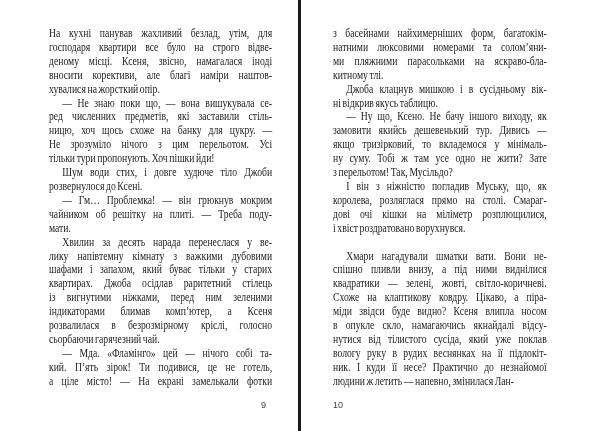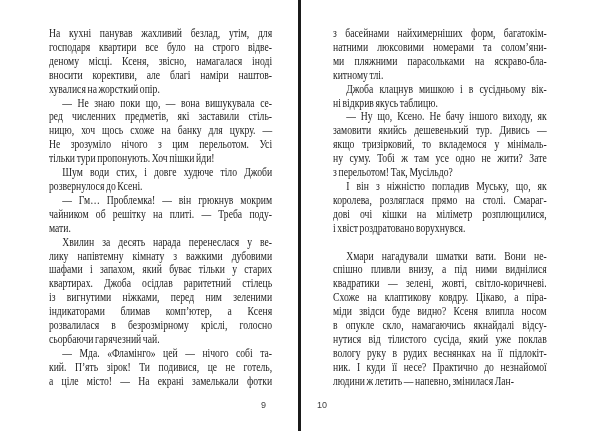--- a/index.html
+++ b/index.html
@@ -49,21 +49,21 @@
   .line.blank{ height:13.92px; }
   .pagenum{
     position:absolute;
     top:400px;
     font-family:"Liberation Sans", sans-serif;
     font-size:9px;
     line-height:11px;
     color:var(--pagenum);
   }
   .pagenum.left{ left:49px; width:217px; text-align:right; }
-  .pagenum.right{ left:317px; text-align:right; }
+  .pagenum.right{ left:333px; text-align:right; }
 </style>
 </head>
 <body>
 
 <div class="spread">
 
   <div class="page-lines left">
       <div class="line">На кухні панував жахливий безлад, утім, для</div>
       <div class="line">господаря квартири все було на строго відве-</div>
       <div class="line">деному місці. Ксеня, звісно, намагалася іноді</div>

